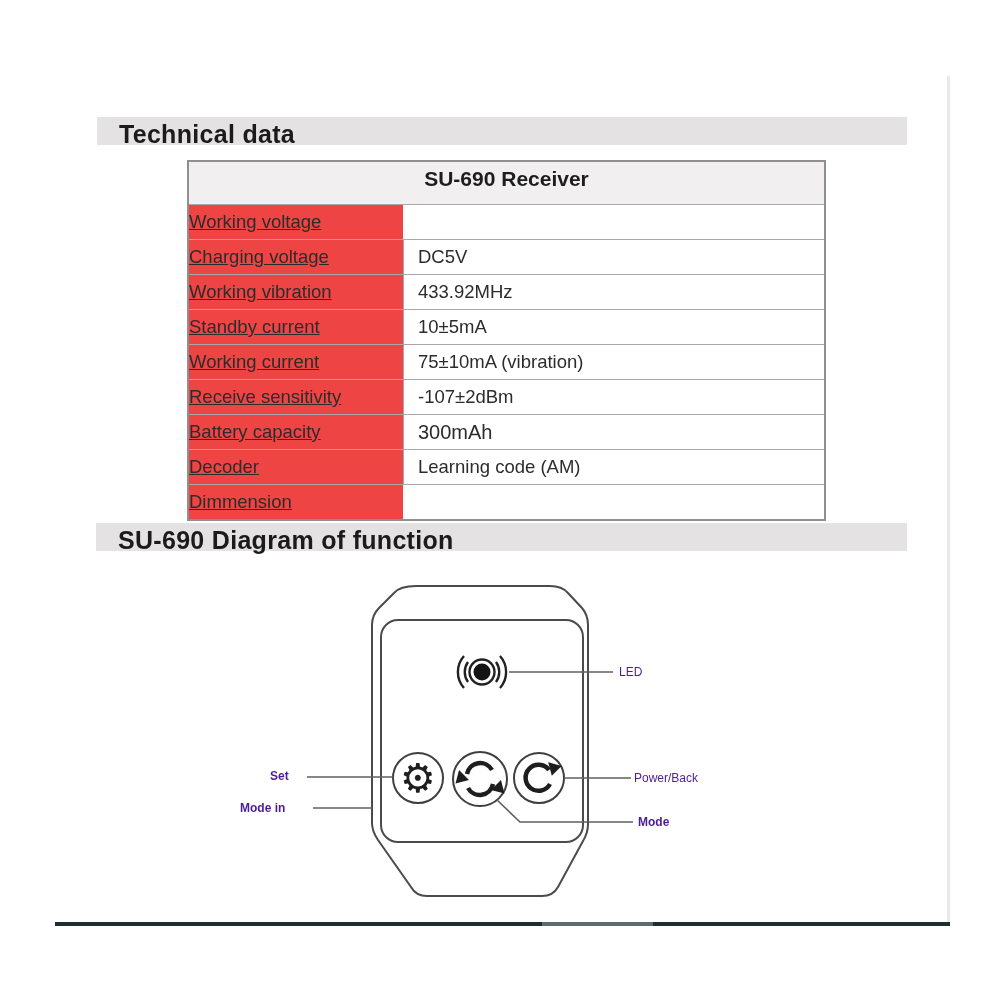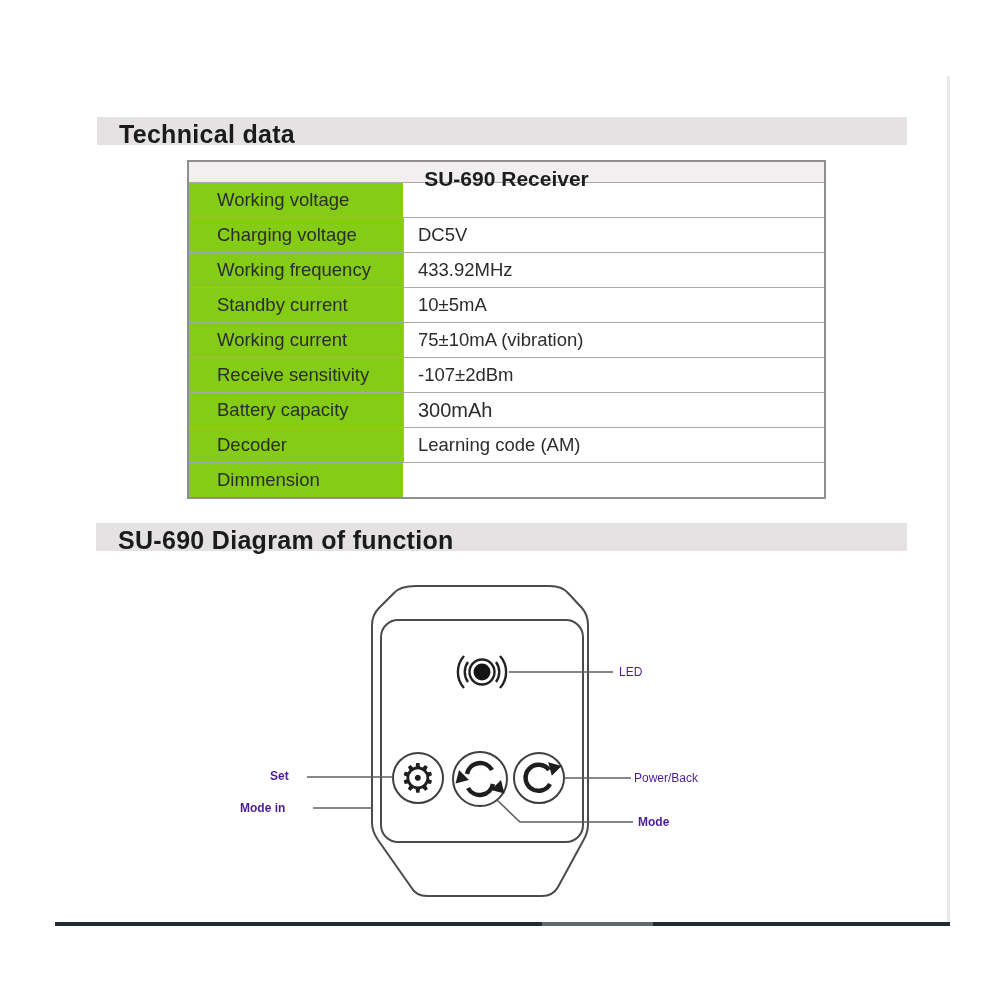--- a/index.html
+++ b/index.html
@@ -29,40 +29,40 @@
 
   
   .spec-table{
     position:absolute;
     left:187px;top:160px;width:639px;
     border:2px solid #8f8f8f;
     box-sizing:border-box;
     background:#ffffff;
   }
   .thead{
-    height:20px;line-height:33px;
+    height:42px;line-height:33px;
     background:#f1efef;
     text-align:center;
     font-weight:bold;
     font-size:21px;
     color:#1d1d1d;
   }
   .trow{
     display:flex;
     height:34px;
     border-top:1px solid #a8a8a8;
   }
   .tlabel{
     width:214px;
     box-sizing:border-box;
-    padding-left:28px;
-    background:#84cc16;
+    background:#ef4444;
     display:flex;align-items:center;
     font-size:18.5px;
     color:#2c2c2c;
+    text-decoration:underline;
   }
   .tvalue{
     flex:1;
     box-sizing:border-box;
     padding-left:14px;
     border-left:1px solid #a8a8a8;
     display:flex;align-items:center;
     font-size:18.5px;
     color:#2c2c2c;
     background:#ffffff;
@@ -114,21 +114,21 @@
     <div class="thead">SU-690 Receiver</div>
 
     <div class="trow">
       <div class="tlabel">Working voltage</div>
     </div>
     <div class="trow">
       <div class="tlabel">Charging voltage</div>
       <div class="tvalue">DC5V</div>
     </div>
     <div class="trow">
-      <div class="tlabel">Working frequency</div>
+      <div class="tlabel">Working vibration</div>
       <div class="tvalue">433.92MHz</div>
     </div>
     <div class="trow">
       <div class="tlabel">Standby current</div>
       <div class="tvalue">10±5mA</div>
     </div>
     <div class="trow">
       <div class="tlabel">Working current</div>
       <div class="tvalue">75±10mA (vibration)</div>
     </div>

